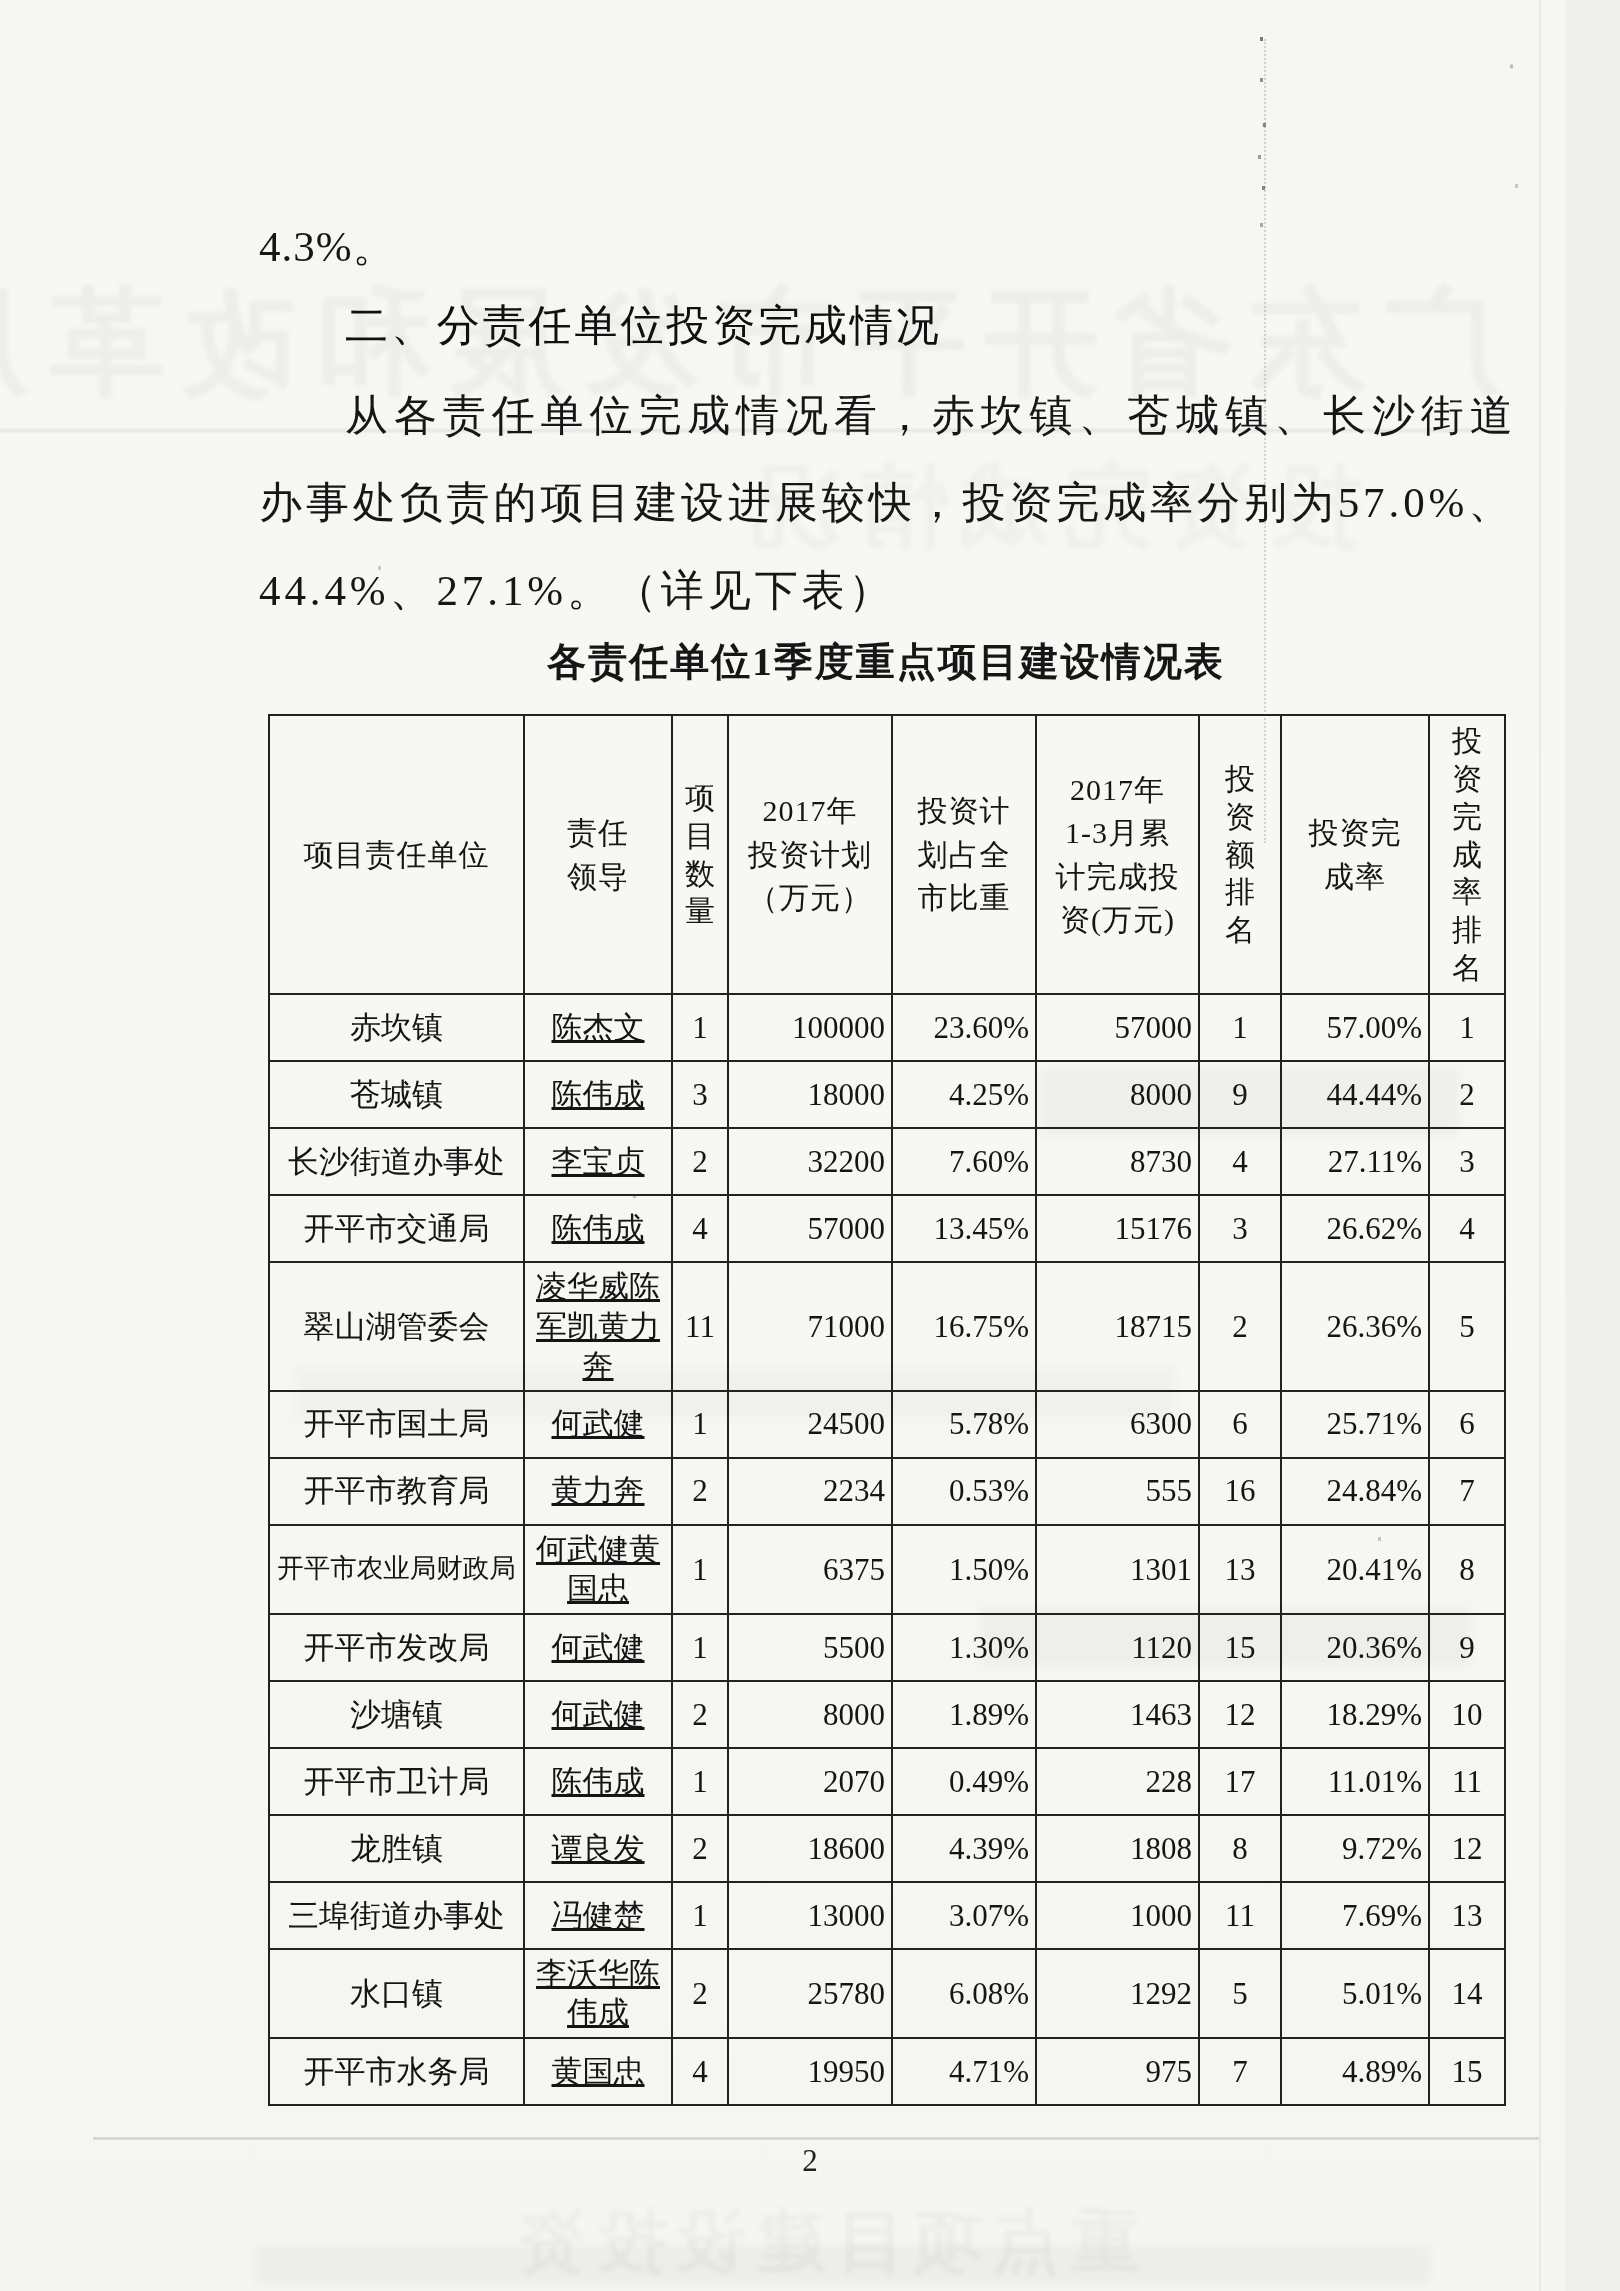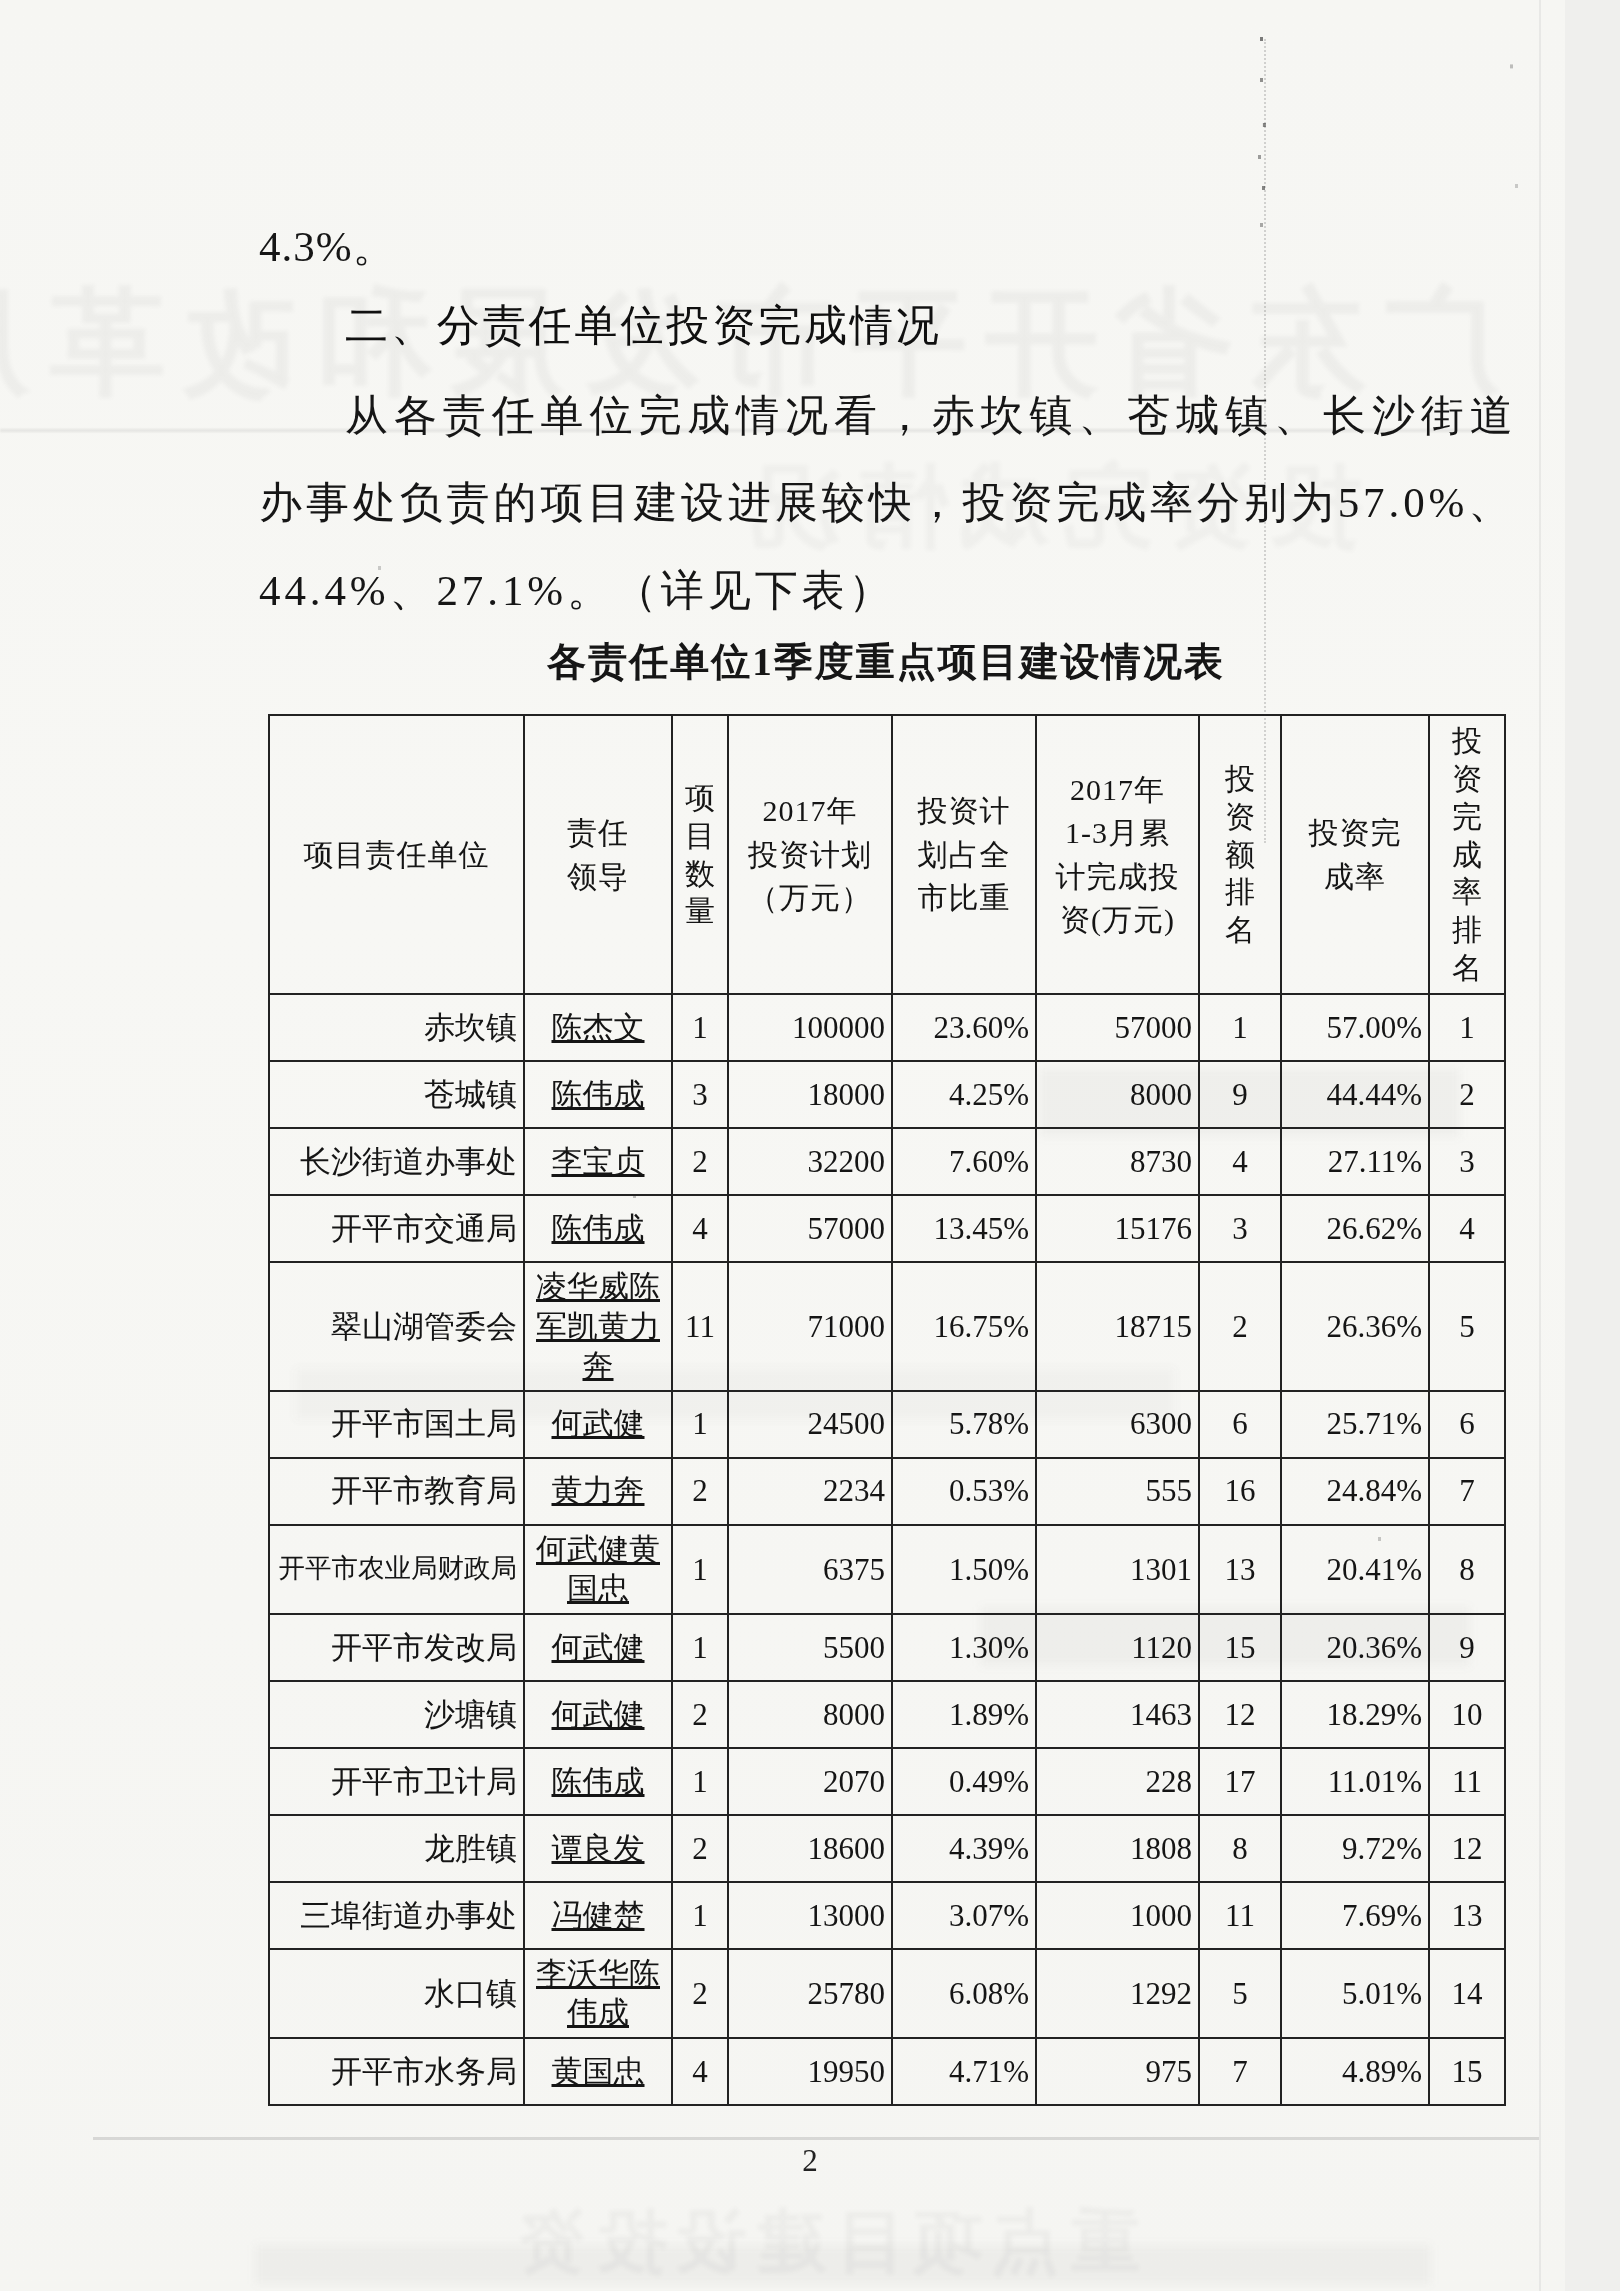--- a/index.html
+++ b/index.html
@@ -36,21 +36,21 @@
     overflow:hidden;
   }
   table.rpt thead tr{height:279px;}
   table.rpt tbody tr{height:67px;}
   table.rpt th{
     font-size:30px;font-weight:normal;text-align:center;vertical-align:middle;
     white-space:pre-line;line-height:1.45;letter-spacing:1px;
   }
   table.rpt th.vtext{line-height:1.26;letter-spacing:0;padding:2px 0;}
   table.rpt td{font-size:31px;vertical-align:middle;line-height:1.28;}
-  td.col-unit{text-align:right;}
+  td.col-unit{text-align:center;}
   td.col-unit.compact{font-size:26.5px;letter-spacing:0;}
   td.col-leader{text-align:center;text-decoration:underline;}
   td.col-count{text-align:center;}
   td.col-plan2017{text-align:right;padding-right:27.4px;}
   td.col-share{text-align:right;padding-right:17.6px;}
   td.col-completed{text-align:right;padding-right:29px;}
   td.col-amount_rank{text-align:center;}
   td.col-rate{text-align:right;padding-right:19.6px;}
   td.col-rate_rank{text-align:center;}
   

